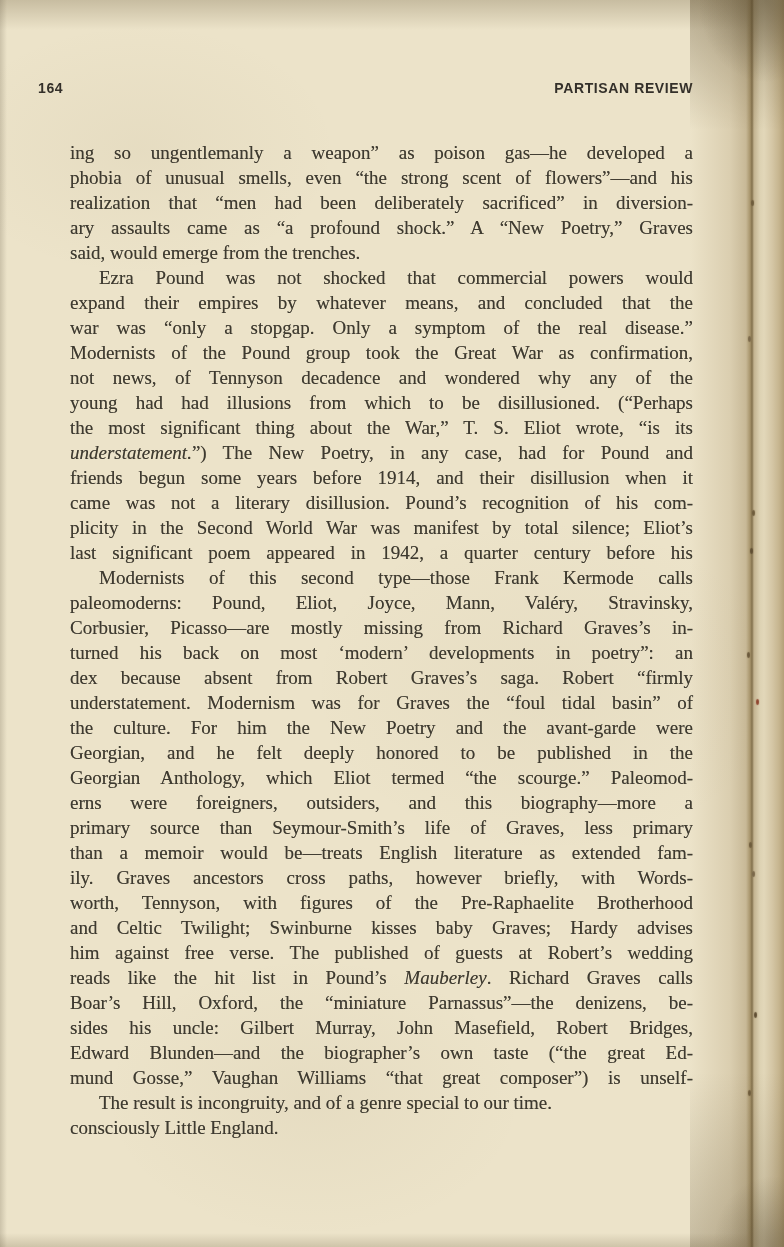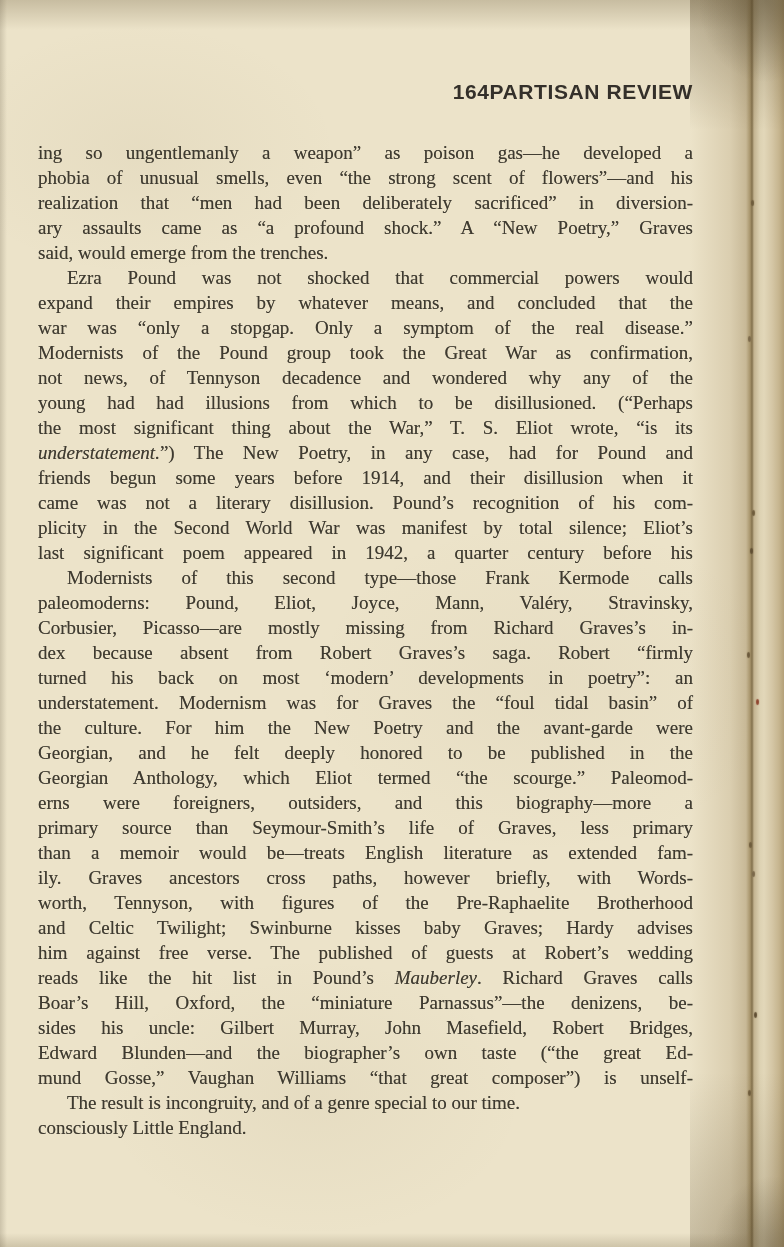--- a/index.html
+++ b/index.html
@@ -61,37 +61,37 @@
       747px 652px 1px 0 #6b593b,
       756px 699px 1px 0 #8f4630,
       749px 842px 1px 0 #6e5c3c,
       752px 871px 1px 0 #7a684a,
       754px 1012px 1px 0 #5f4e33,
       748px 1090px 1px 0 #6e5c3c;
   }
   
   .running-head {
     position: absolute; left: 38px; top: 80px; width: 655px;
-    display: flex; justify-content: flex-end; align-items: baseline;
+    display: flex; justify-content: space-between; align-items: baseline;
     font-family: "Liberation Sans", "DejaVu Sans", sans-serif;
-    font-weight: bold; font-size: 21px; letter-spacing: 0.6px;
+    font-weight: bold; font-size: 14px; letter-spacing: 0.6px;
     color: #34302a;
   }
   
   .text-block {
     position: absolute; left: 38px; top: 140px; width: 655px;
     font-size: 19px; line-height: 25px;
     color: #3e3a30;
     text-shadow: 0 0 0.6px rgba(62,58,48,0.55);
   }
   .line {
     text-align: justify;
     text-align-last: justify;
     white-space: normal;
-    height: 25px; overflow: visible;
+    height: 25px; overflow: visible; margin-left: 32px;
   }
   .line.para-end { text-align-last: left; }
   .line.indent { text-indent: 29px; }
   .it { font-style: italic; }
 </style>
 </head>
 <body>
 
 <div class="mottle"></div>
 
@@ -114,22 +114,22 @@
     <div class="line">young had had illusions from which to be disillusioned. (“Perhaps</div>
     <div class="line">the most significant thing about the War,” T. S. Eliot wrote, “is its</div>
     <div class="line"><span class="it">understatement.</span><span>”) The New Poetry, in any case, had for Pound and</span></div>
     <div class="line">friends begun some years before 1914, and their disillusion when it</div>
     <div class="line">came was not a literary disillusion. Pound’s recognition of his com-</div>
     <div class="line">plicity in the Second World War was manifest by total silence; Eliot’s</div>
     <div class="line">last significant poem appeared in 1942, a quarter century before his</div>
     <div class="line indent">Modernists of this second type—those Frank Kermode calls</div>
     <div class="line">paleomoderns: Pound, Eliot, Joyce, Mann, Valéry, Stravinsky,</div>
     <div class="line">Corbusier, Picasso—are mostly missing from Richard Graves’s in-</div>
+    <div class="line">turned his back on most ‘modern’ developments in poetry”: an</div>
     <div class="line">dex because absent from Robert Graves’s saga. Robert “firmly</div>
-    <div class="line">turned his back on most ‘modern’ developments in poetry”: an</div>
     <div class="line">understatement. Modernism was for Graves the “foul tidal basin” of</div>
     <div class="line">the culture. For him the New Poetry and the avant-garde were</div>
     <div class="line">Georgian, and he felt deeply honored to be published in the</div>
     <div class="line">Georgian Anthology, which Eliot termed “the scourge.” Paleomod-</div>
     <div class="line">erns were foreigners, outsiders, and this biography—more a</div>
     <div class="line">primary source than Seymour-Smith’s life of Graves, less primary</div>
     <div class="line">than a memoir would be—treats English literature as extended fam-</div>
     <div class="line">ily. Graves ancestors cross paths, however briefly, with Words-</div>
     <div class="line">worth, Tennyson, with figures of the Pre-Raphaelite Brotherhood</div>
     <div class="line">and Celtic Twilight; Swinburne kisses baby Graves; Hardy advises</div>

